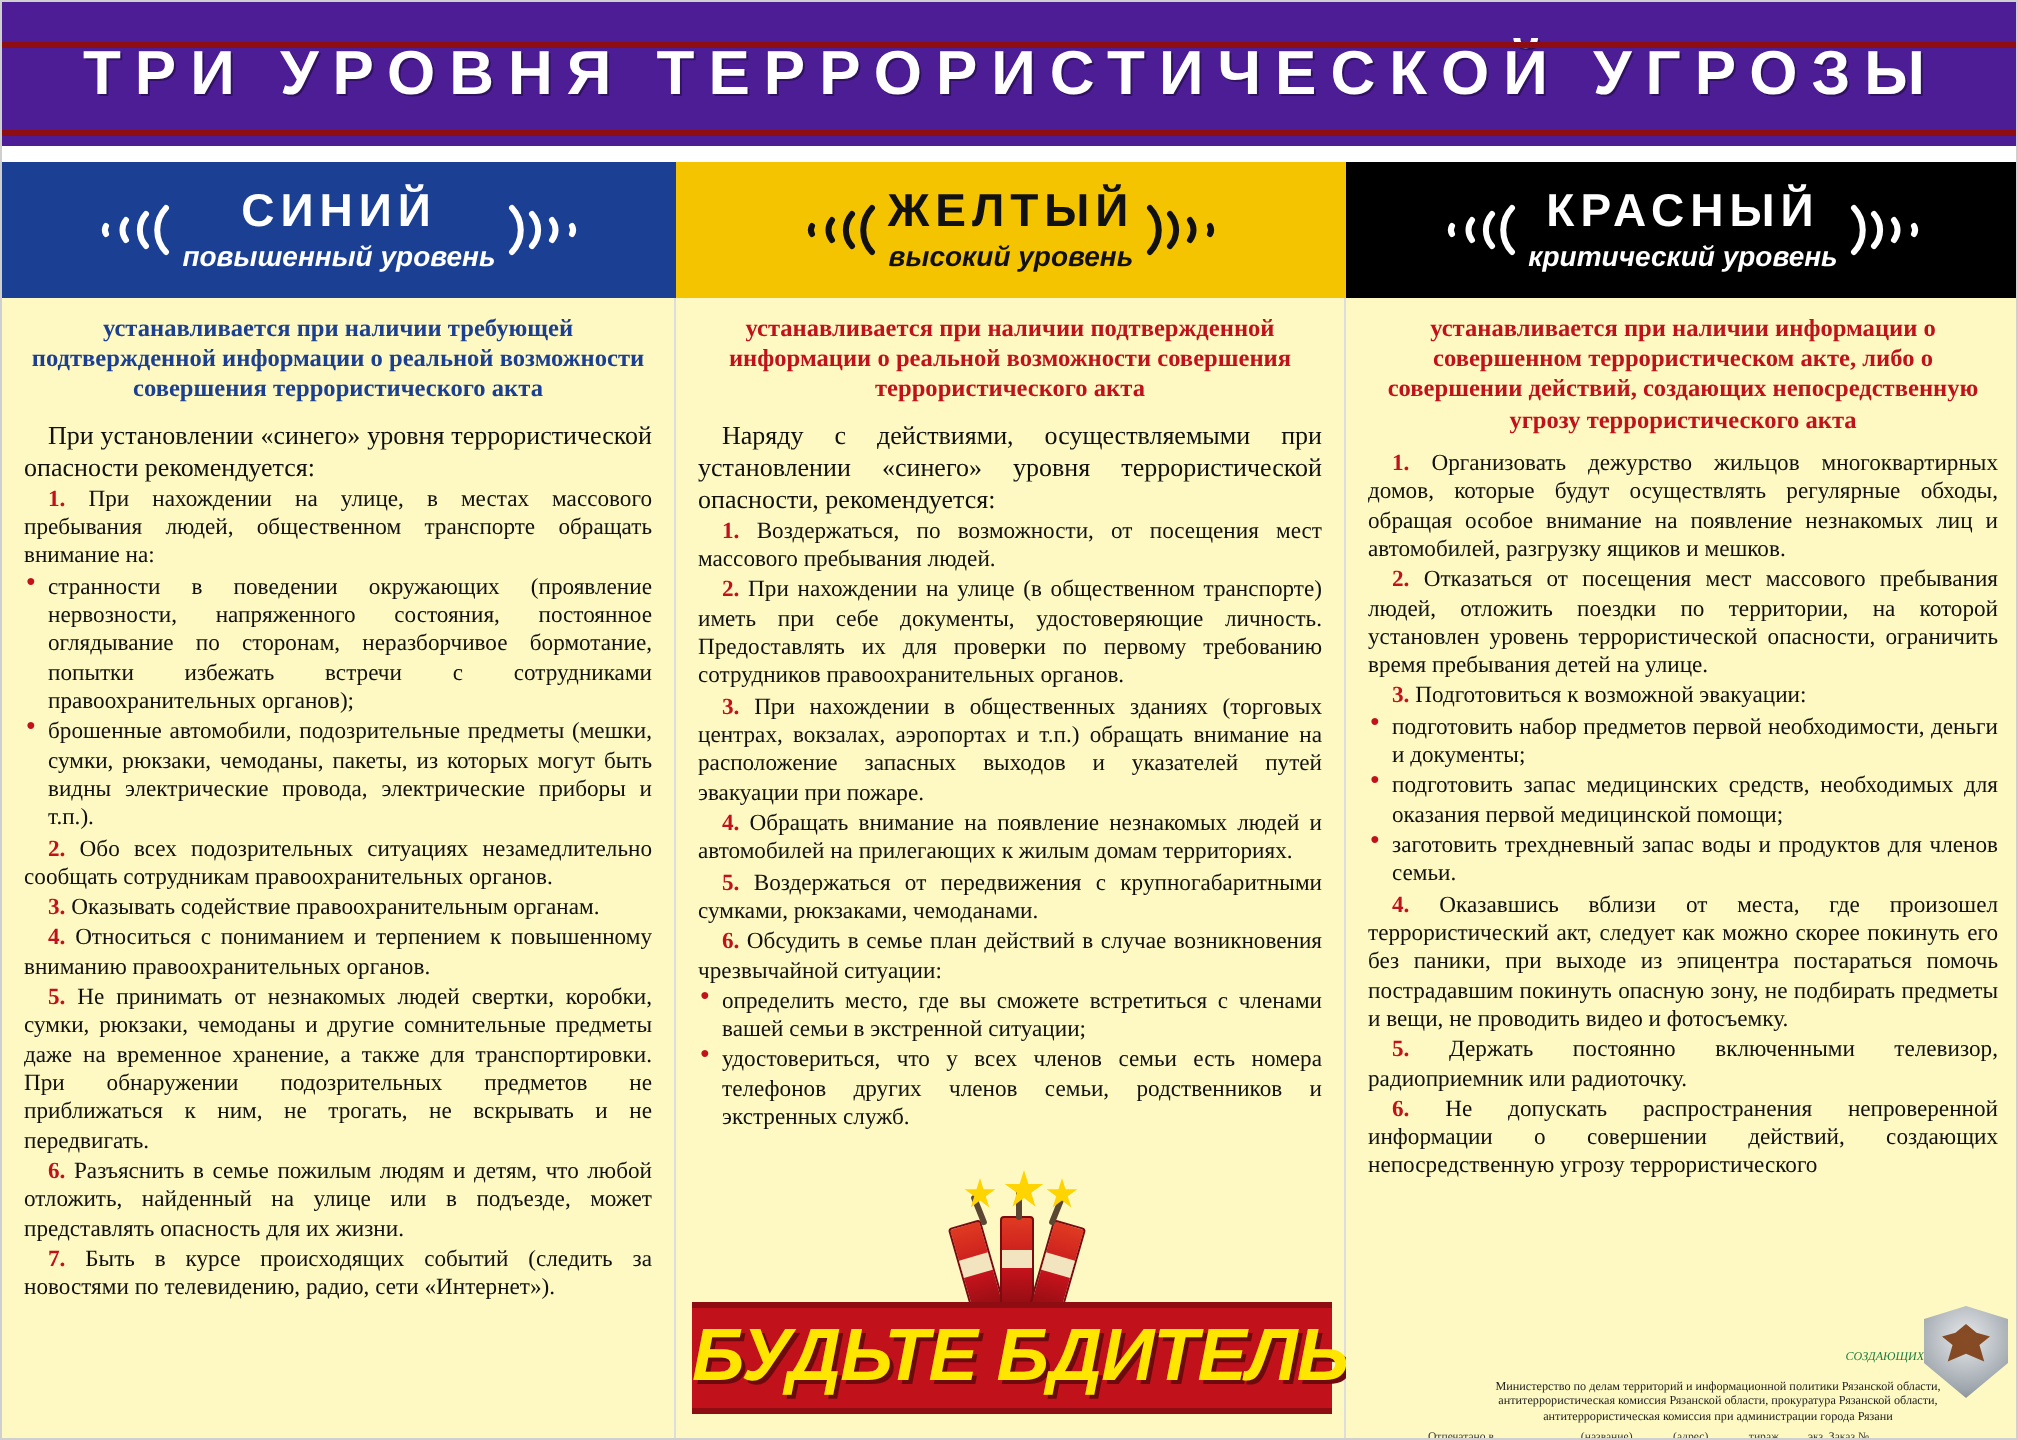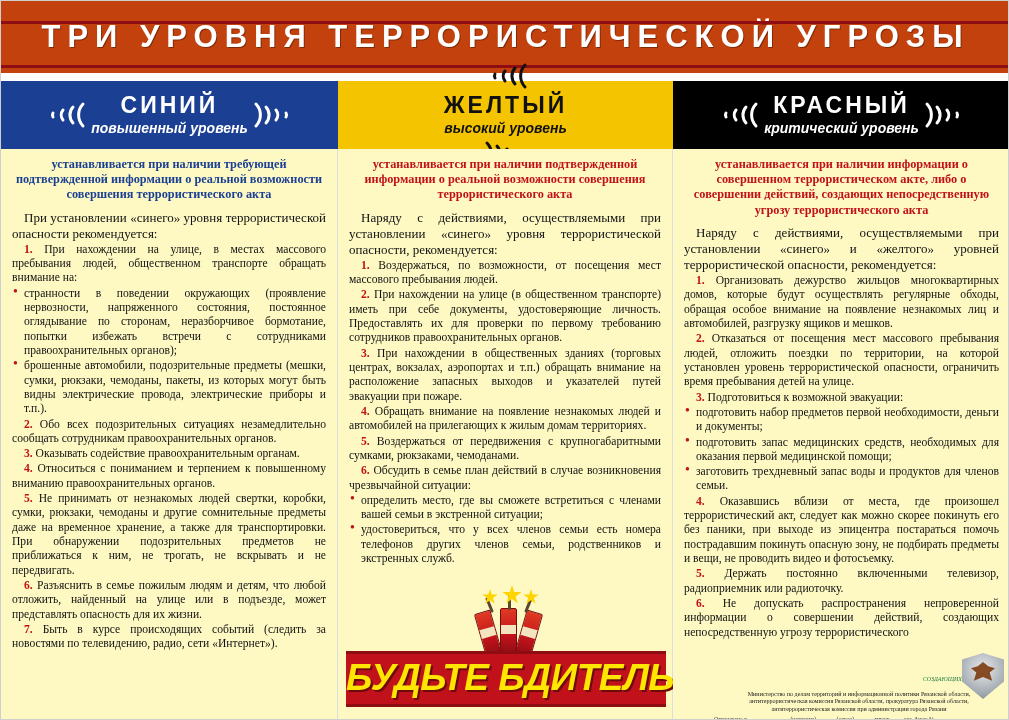--- a/index.html
+++ b/index.html
@@ -19,21 +19,21 @@
     border: 1px solid #cfcfcf;
     overflow: hidden;
   }
 
   
   .title-band {
     position: absolute;
     left: 0; top: 0;
     width: 1009px;
     height: 72px;
-    background: #c2410c;
+    background: #4c1d95;
     display: flex;
     align-items: center;
     justify-content: center;
   }
   .title-band .title-text {
     color: #ffffff;
     font-family: "Liberation Sans", sans-serif;
     font-weight: bold;
     font-size: 31px;
     letter-spacing: 7px;
@@ -65,21 +65,21 @@
 
   .hdr {
     position: relative;
     height: 68px;
     display: flex;
     align-items: center;
     justify-content: center;
     padding: 0 6px;
   }
   .col-blue .hdr   { background: #1a3f93; }
-  .col-yellow .hdr { background: #f5c400; flex-direction: column; }
+  .col-yellow .hdr { background: #f5c400; }
   .col-red .hdr    { background: #000000; }
 
   .hdr-inner { text-align: center; line-height: 1.12; }
   .hdr-title {
     font-family: "Liberation Sans", sans-serif;
     font-weight: bold;
     font-size: 23px;
     letter-spacing: 3px;
   }
   .hdr-sub {
@@ -453,21 +453,20 @@
               <path d="M18 9 A12 12 0 0 1 18 25"></path>
               <path d="M28 12 A8 8 0 0 1 28 22"></path>
               <path d="M38 15 A4 4 0 0 1 38 19"></path>
             </g>
           </svg>
         </span>
       </div>
 
       <div class="body">
         <div class="lead">устанавливается при наличии информации о совершенном террористическом акте, либо о совершении действий, создающих непосредственную угрозу террористического акта</div>
-        <p class="para">Наряду с действиями, осуществляемыми при установлении «синего» и «желтого» уровней террористической опасности, рекомендуется:</p>
 
         <ul class="numlist">
           <li>
             <span class="num">1.</span>
             <span>Организовать дежурство жильцов многоквартирных домов, которые будут осуществлять регулярные обходы, обращая особое внимание на появление незнакомых лиц и автомобилей, разгрузку ящиков и мешков.</span>
           </li>
           <li>
             <span class="num">2.</span>
             <span>Отказаться от посещения мест массового пребывания людей, отложить поездки по территории, на которой установлен уровень террористической опасности, ограничить время пребывания детей на улице.</span>
           </li>

